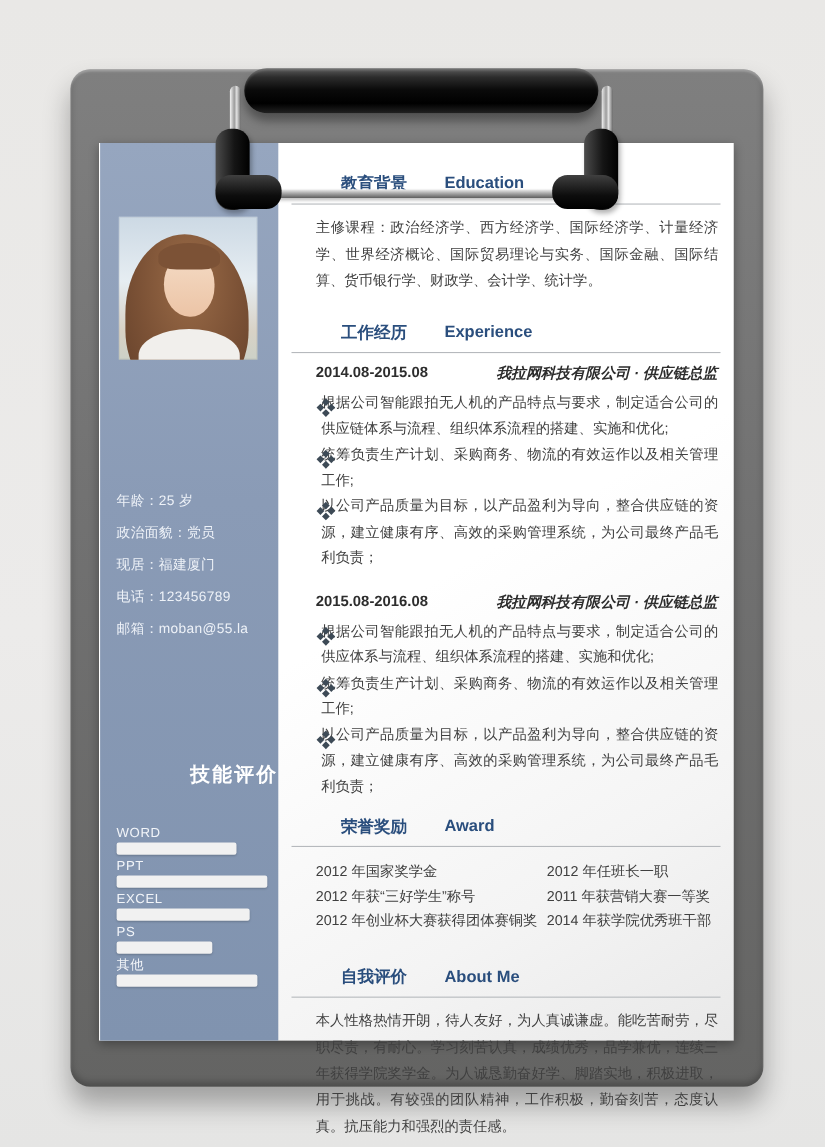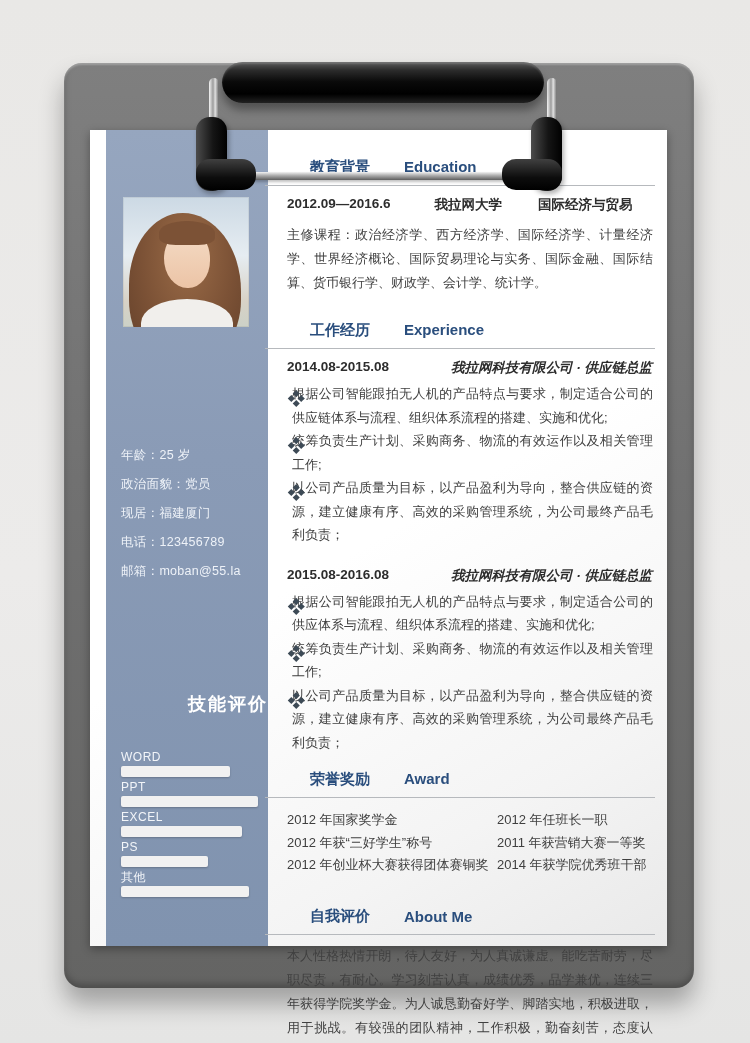--- a/index.html
+++ b/index.html
@@ -13,21 +13,21 @@
   .board { position:absolute; left:64px; top:63px; width:630px; height:925px; border-radius:18px;
            background:linear-gradient(180deg,#7f7f7f 0%,#717171 45%,#646463 100%);
            box-shadow:0 16px 24px rgba(0,0,0,.30), inset 0 2px 2px rgba(255,255,255,.28), inset 0 -4px 7px rgba(0,0,0,.25); }
 
   
   .paper { position:absolute; left:90px; top:130px; width:577px; height:816px;
            background:linear-gradient(150deg,#ffffff 50%,#f4f4f4 80%,#e9e9e9 100%);
            box-shadow:0 3px 9px rgba(0,0,0,.33); }
 
   
-  .sidebar { position:absolute; left:16px; top:0; width:162px; height:100%;
+  .sidebar { position:absolute; left:1px; top:0; width:162px; height:100%;
              background:linear-gradient(180deg,#96a6bf 0%,#8a9bb6 40%,#8093af 100%);padding-left:44px; }
 
   .photo { position:absolute; left:17px; top:67px; width:126px; height:130px; overflow:hidden;
            background:linear-gradient(180deg,#ccd9e4 0%,#e6edf2 45%,#d8d2c6 80%,#ccd1c7 100%);
            box-shadow:inset 0 0 0 1px rgba(0,0,0,.06); }
   .photo .hair { position:absolute; left:6px; top:16px; width:112px; height:150px;
                  border-radius:48% 52% 42% 42%;
                  background:radial-gradient(ellipse at 52% 28%,#9a6b47 0%,#7c5236 55%,#63402a 100%); }
   .photo .face { position:absolute; left:41px; top:33px; width:46px; height:58px;
                  border-radius:50% 50% 48% 52%;
@@ -141,25 +141,20 @@
       </div>
     </aside>
 
     <main class="content">
 
       <div class="sec-header mt-edu">
         <span>教育背景</span>
         <span>Education</span>
       </div>
       <div class="rule"></div>
-      <div class="bold-row">
-        <span>2012.09—2016.6</span>
-        <span class="col2">我拉网大学</span>
-        <span class="col3">国际经济与贸易</span>
-      </div>
       <div class="para">主修课程：政治经济学、西方经济学、国际经济学、计量经济学、世界经济概论、国际贸易理论与实务、国际金融、国际结算、货币银行学、财政学、会计学、统计学。</div>
 
       <div class="sec-header mt-exp">
         <span>工作经历</span>
         <span>Experience</span>
       </div>
       <div class="rule"></div>
 
       <div class="bold-row job-row">
         <span>2014.08-2015.08</span>

